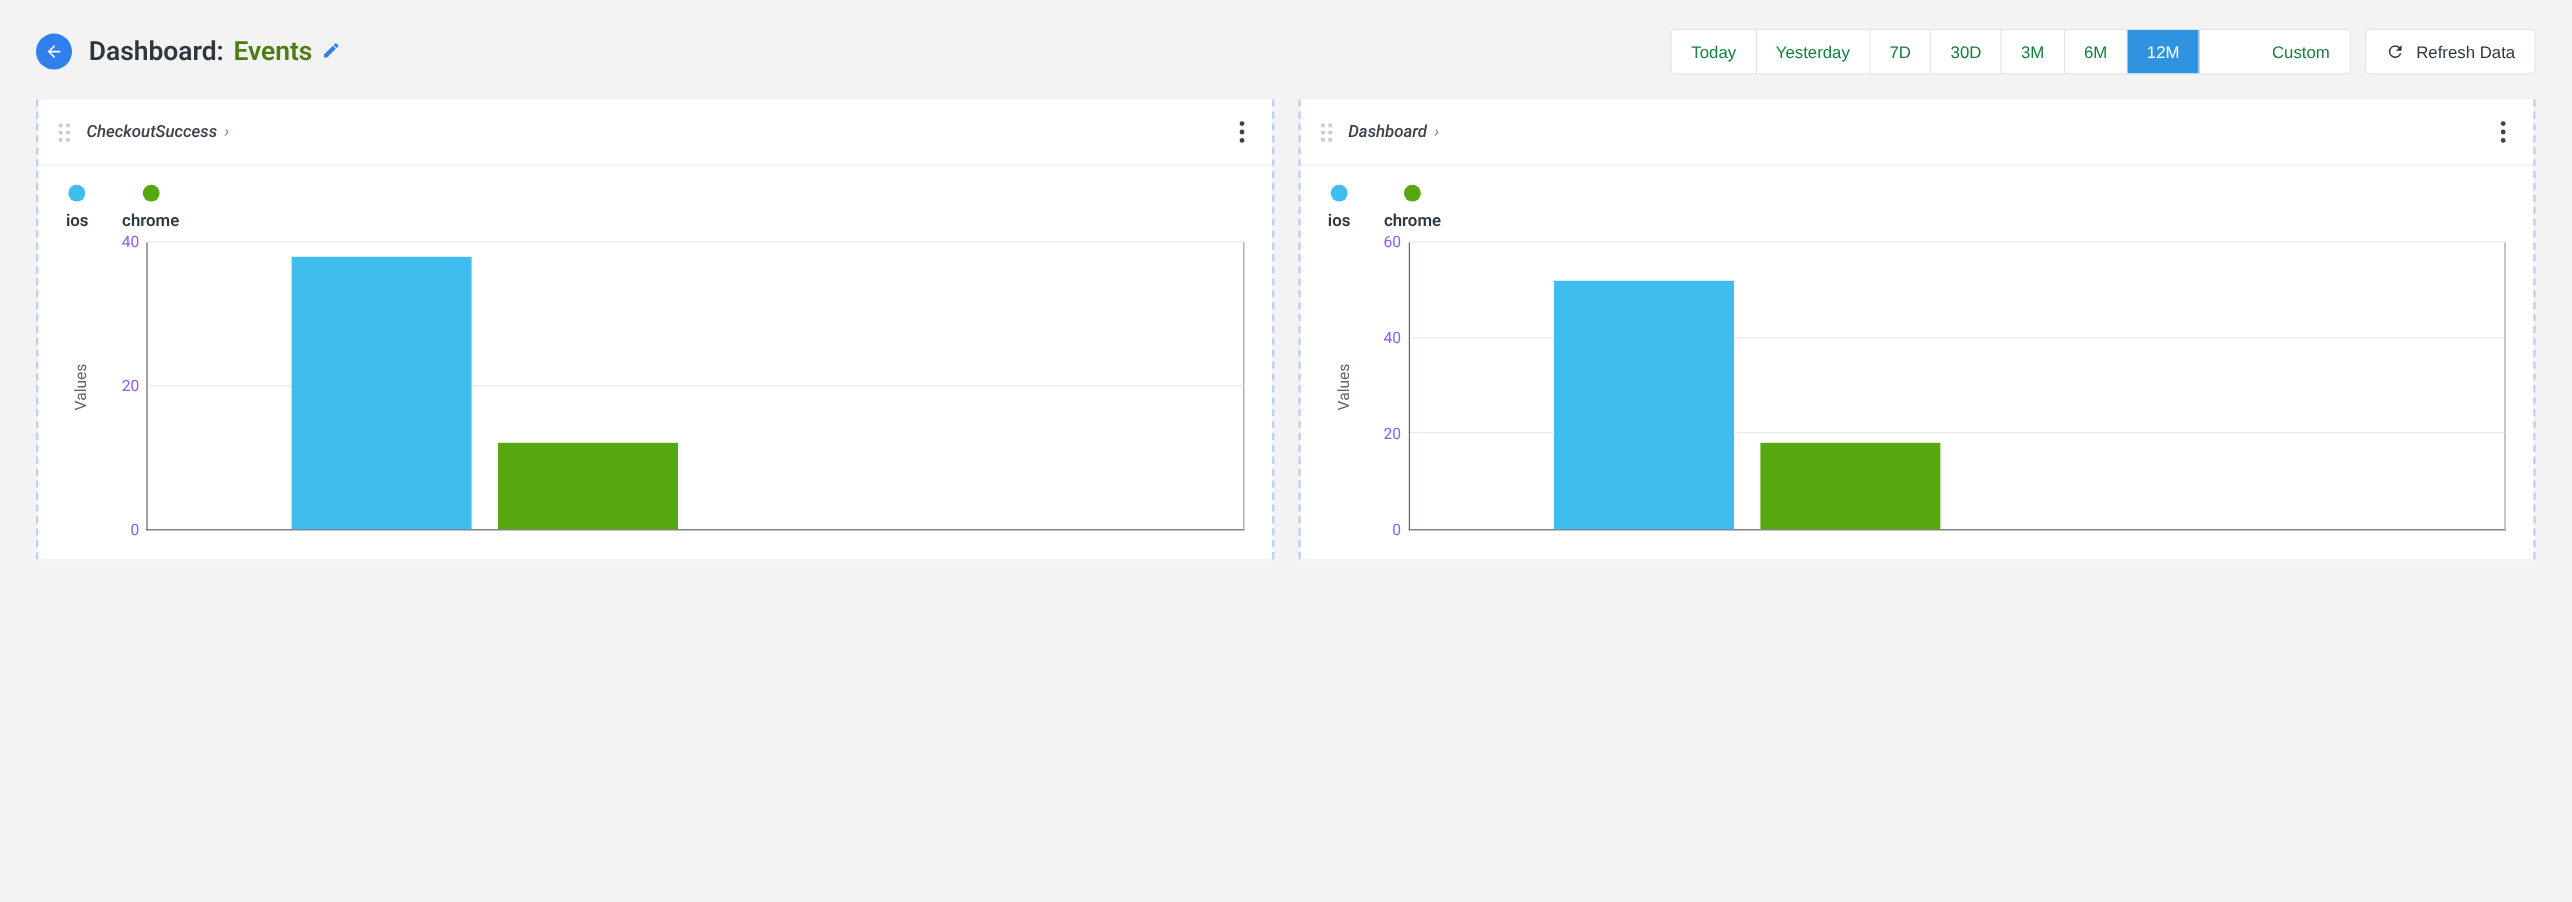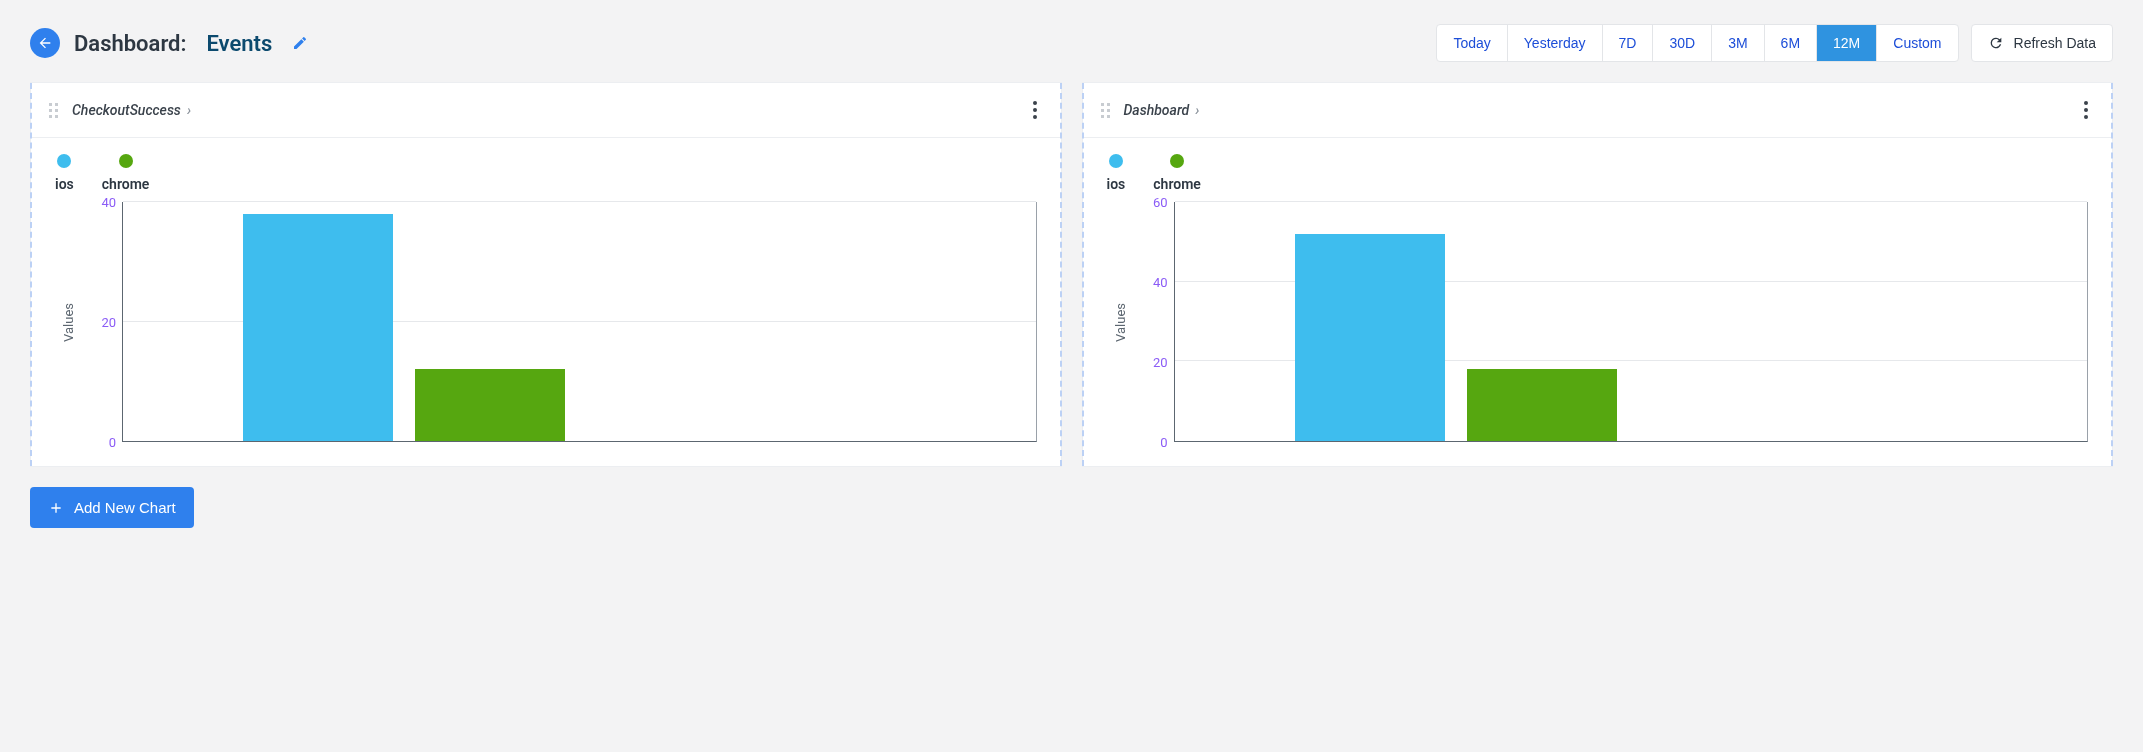--- a/index.html
+++ b/index.html
@@ -26,45 +26,45 @@
   }
   .back-btn {
     width: 30px; height: 30px;
     border-radius: 50%;
     background: #2f80ed;
     display: flex; align-items: center; justify-content: center;
     cursor: pointer;
   }
   .back-btn svg { fill: #fff; }
   .title-group {
-    display: flex; align-items: baseline; gap: 20px;
+    display: flex; align-items: baseline; gap: 8px;
     font-size: 22px; font-weight: 600;
   }
   .title-label { color: #2d3742; }
-  .title-name { color: #0c4a6e; font-weight: 600; }
+  .title-name { color: #4d7c0f; font-weight: 600; }
   .edit-icon { color: #2f80ed; cursor: pointer; }
   .header-right {
     display: flex; align-items: center; gap: 12px;
   }
   .range-group {
     display: flex;
     background: #ffffff;
     border: 1px solid #e3e5e8;
     border-radius: 4px;
   }
   .range-btn {
     padding: 10px 16px;
     font-size: 14px;
-    color: #1d4ed8;
+    color: #15803d;
     background: transparent;
     border: none;
     border-right: 1px solid #e3e5e8;
     cursor: pointer;
   }
-  .range-btn:last-child { border-right: none; }
+  .range-btn:last-child { border-right: none; margin-left: 44px; }
   .range-btn.active {
     background: #2f93e0;
     color: #fff;
   }
   .refresh-btn {
     display: flex; align-items: center; gap: 10px;
     padding: 10px 16px;
     background: #fff;
     border: 1px solid #e3e5e8;
     border-radius: 4px;
@@ -325,19 +325,13 @@
               <div class="gridline" style="bottom: 66.6667%;"></div>
               <div class="gridline" style="bottom: 100%;"></div>
               <div class="bar" style="height: 86.6667%; background: rgb(62, 189, 238);"></div>
               <div class="bar" style="height: 30%; background: rgb(86, 167, 16);"></div>
             </div>
           </div>
         </div>
       </div>
     </div>
 
-  <button class="add-btn">
-    <svg width="16" height="16" viewBox="0 0 24 24">
-        <path d="M19 13h-6v6h-2v-6H5v-2h6V5h2v6h6v2z"></path>
-      </svg>
-    <span>Add New Chart</span>
-  </button>
 </div>
 
 </body></html>

